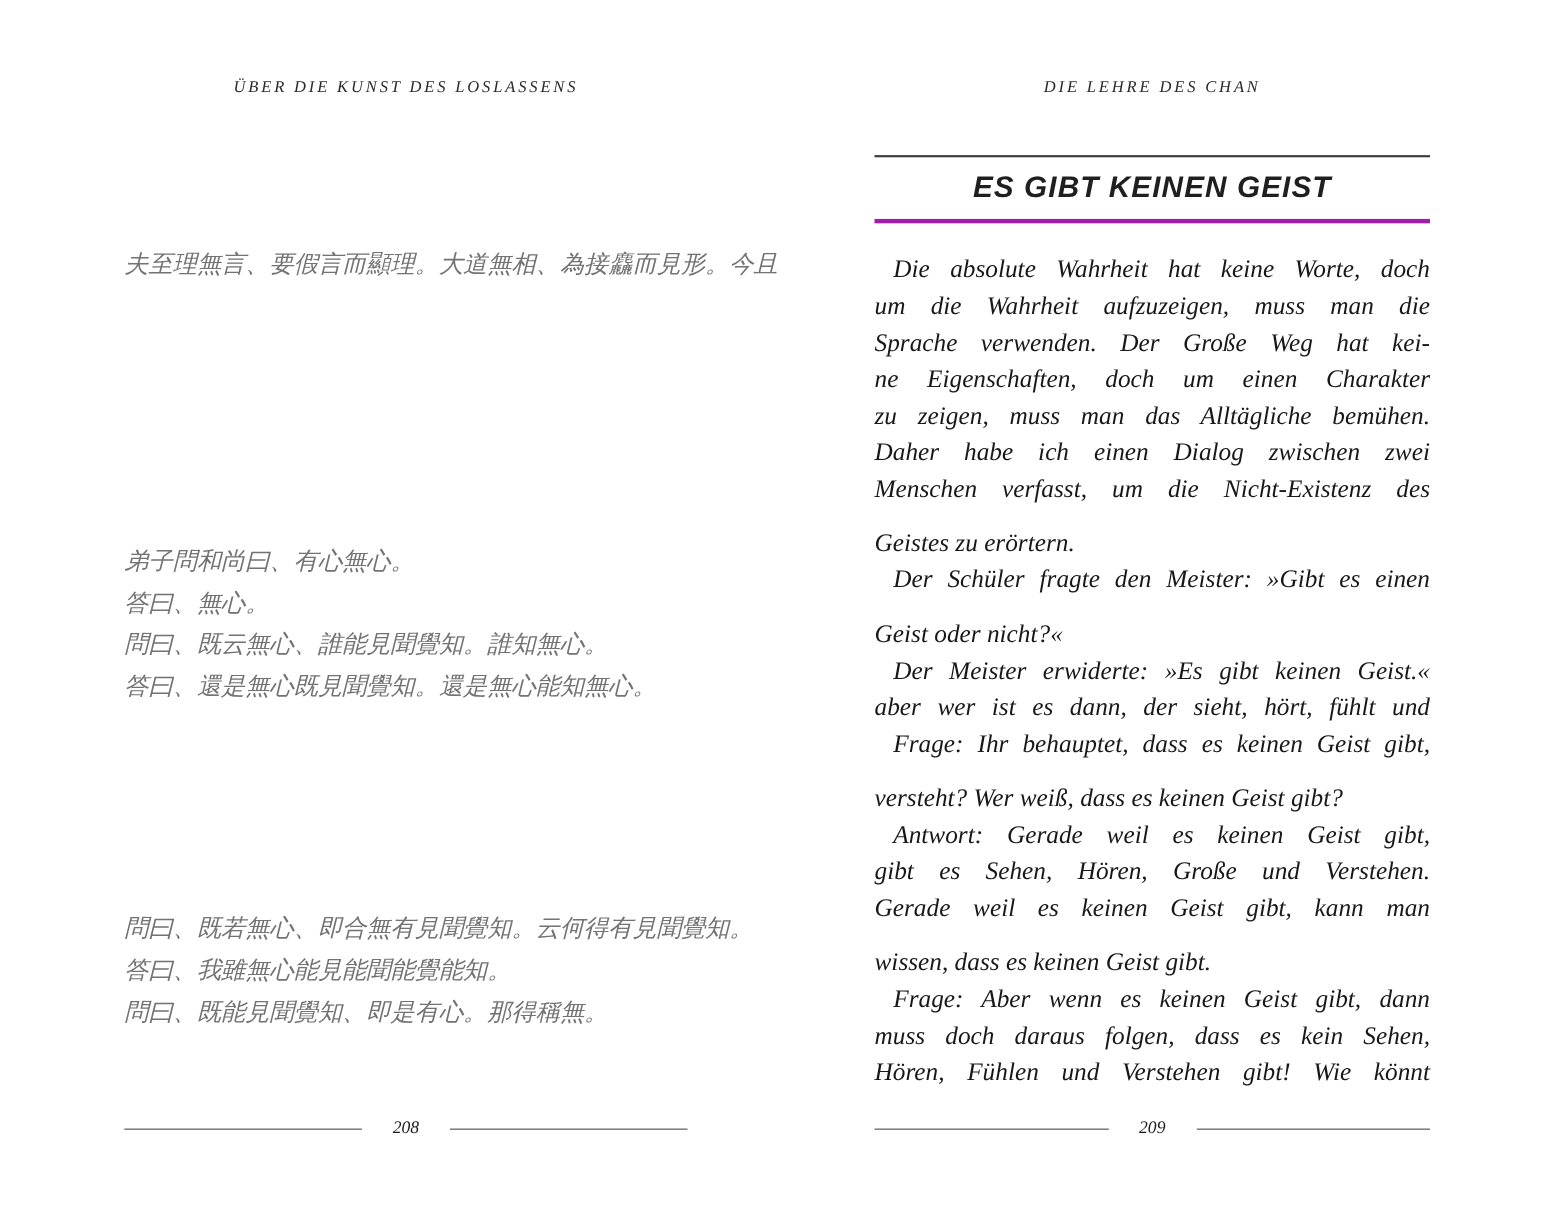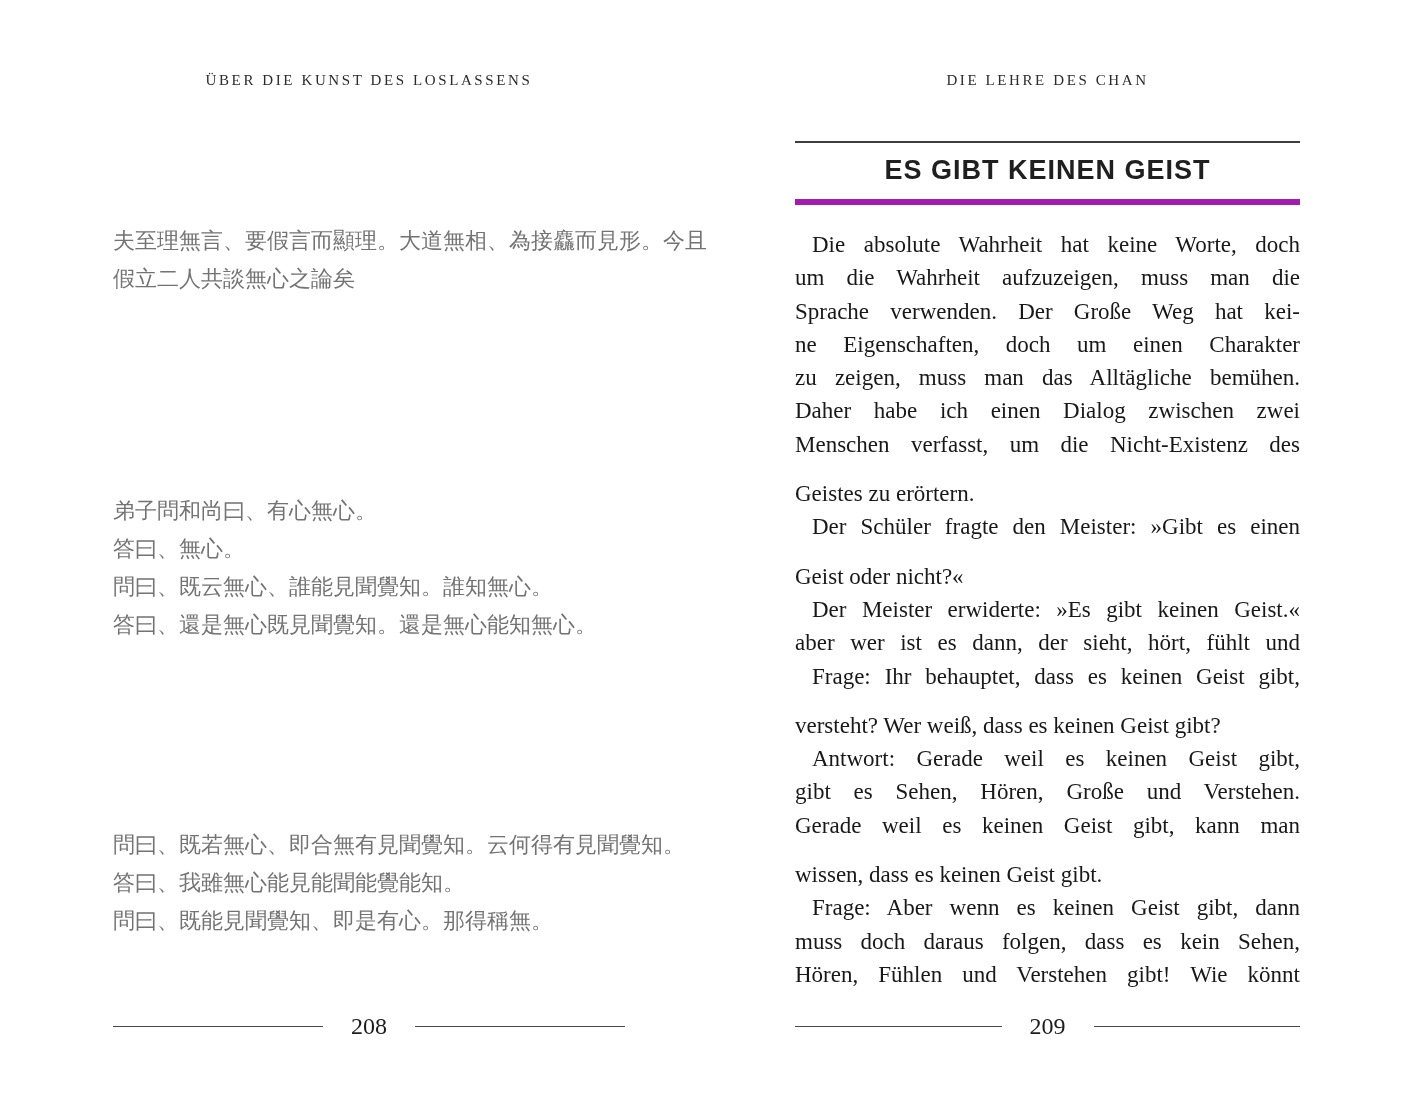--- a/index.html
+++ b/index.html
@@ -1,20 +1,20 @@
 <!DOCTYPE html>
 <html><head>
 <meta charset="utf-8">
 <style>
   html,body{margin:0;padding:0;}
   body{
     width:1417px;height:1104px;background:#ffffff;overflow:hidden;
     font-family:"Liberation Serif", serif;color:#1c1c1c;position:relative;
   }
-  .page{position:absolute;top:0;height:1104px;}
+  .page{position:absolute;top:0;height:1104px;font-style:italic;}
   .page-left{left:0;width:708px;}
   .page-right{left:708px;width:709px;}
 
   
   .running-head{
     position:absolute;top:72px;font-size:15px;letter-spacing:2.6px;
     color:#2b2b2b;text-align:center;white-space:nowrap;
     font-family:"Liberation Serif", serif;
   }
   .page-left .running-head{left:113px;width:512px;}
@@ -27,21 +27,21 @@
   .cjk-block:nth-of-type(2){top:492px;}
   .cjk-block:nth-of-type(3){top:826px;}
   .cjk-line{
     font-size:22px;line-height:38px;color:#737373;
     font-family:"DejaVu Sans", sans-serif;white-space:nowrap;
   }
 
   
   .title-block{
     position:absolute;left:87px;top:141px;width:505px;
-    border-top:2px solid #3d3d3d;border-bottom:6px solid #a21caf;
+    border-top:2px solid #3d3d3d;border-bottom:4px solid #a21caf;
   }
   .section-title{
     font-family:"Liberation Sans", sans-serif;font-weight:bold;
     font-size:27px;letter-spacing:1px;color:#1f1f1f;
     text-align:center;padding:12px 0 13px 0;
   }
 
   
   .german-col{position:absolute;left:87px;top:228px;width:505px;}
   .g-par{margin:0;}
@@ -54,36 +54,35 @@
 
   
   .footer{
     position:absolute;top:1010px;height:32px;
     display:flex;align-items:center;
   }
   .page-left .footer{left:113px;width:512px;}
   .page-right .footer{left:87px;width:505px;}
   .f-rule{flex:1;height:0;border-top:1.5px solid #4a4a4a;}
   .page-number{
-    font-size:24px;color:#1c1c1c;margin:0 28px;line-height:1;
+    font-size:16px;color:#1c1c1c;margin:0 28px;line-height:1;
     font-family:"Liberation Serif", serif;
   }
 </style>
 </head>
 <body>
 
 <div>
 
   <div class="page page-left">
     <div class="running-head">ÜBER DIE KUNST DES LOSLASSENS</div>
 
     <div class="cjk-col" id="cjk-col">
         <div class="cjk-block">
           <div class="cjk-line">夫至理無言、要假言而顯理。大道無相、為接麤而見形。今且</div>
-          <div class="cjk-line">假立二人共談無心之論矣</div>
         </div>
         <div class="cjk-block">
           <div class="cjk-line">弟子問和尚曰、有心無心。</div>
           <div class="cjk-line">答曰、無心。</div>
           <div class="cjk-line">問曰、既云無心、誰能見聞覺知。誰知無心。</div>
           <div class="cjk-line">答曰、還是無心既見聞覺知。還是無心能知無心。</div>
         </div>
         <div class="cjk-block">
           <div class="cjk-line">問曰、既若無心、即合無有見聞覺知。云何得有見聞覺知。</div>
           <div class="cjk-line">答曰、我雖無心能見能聞能覺能知。</div>

